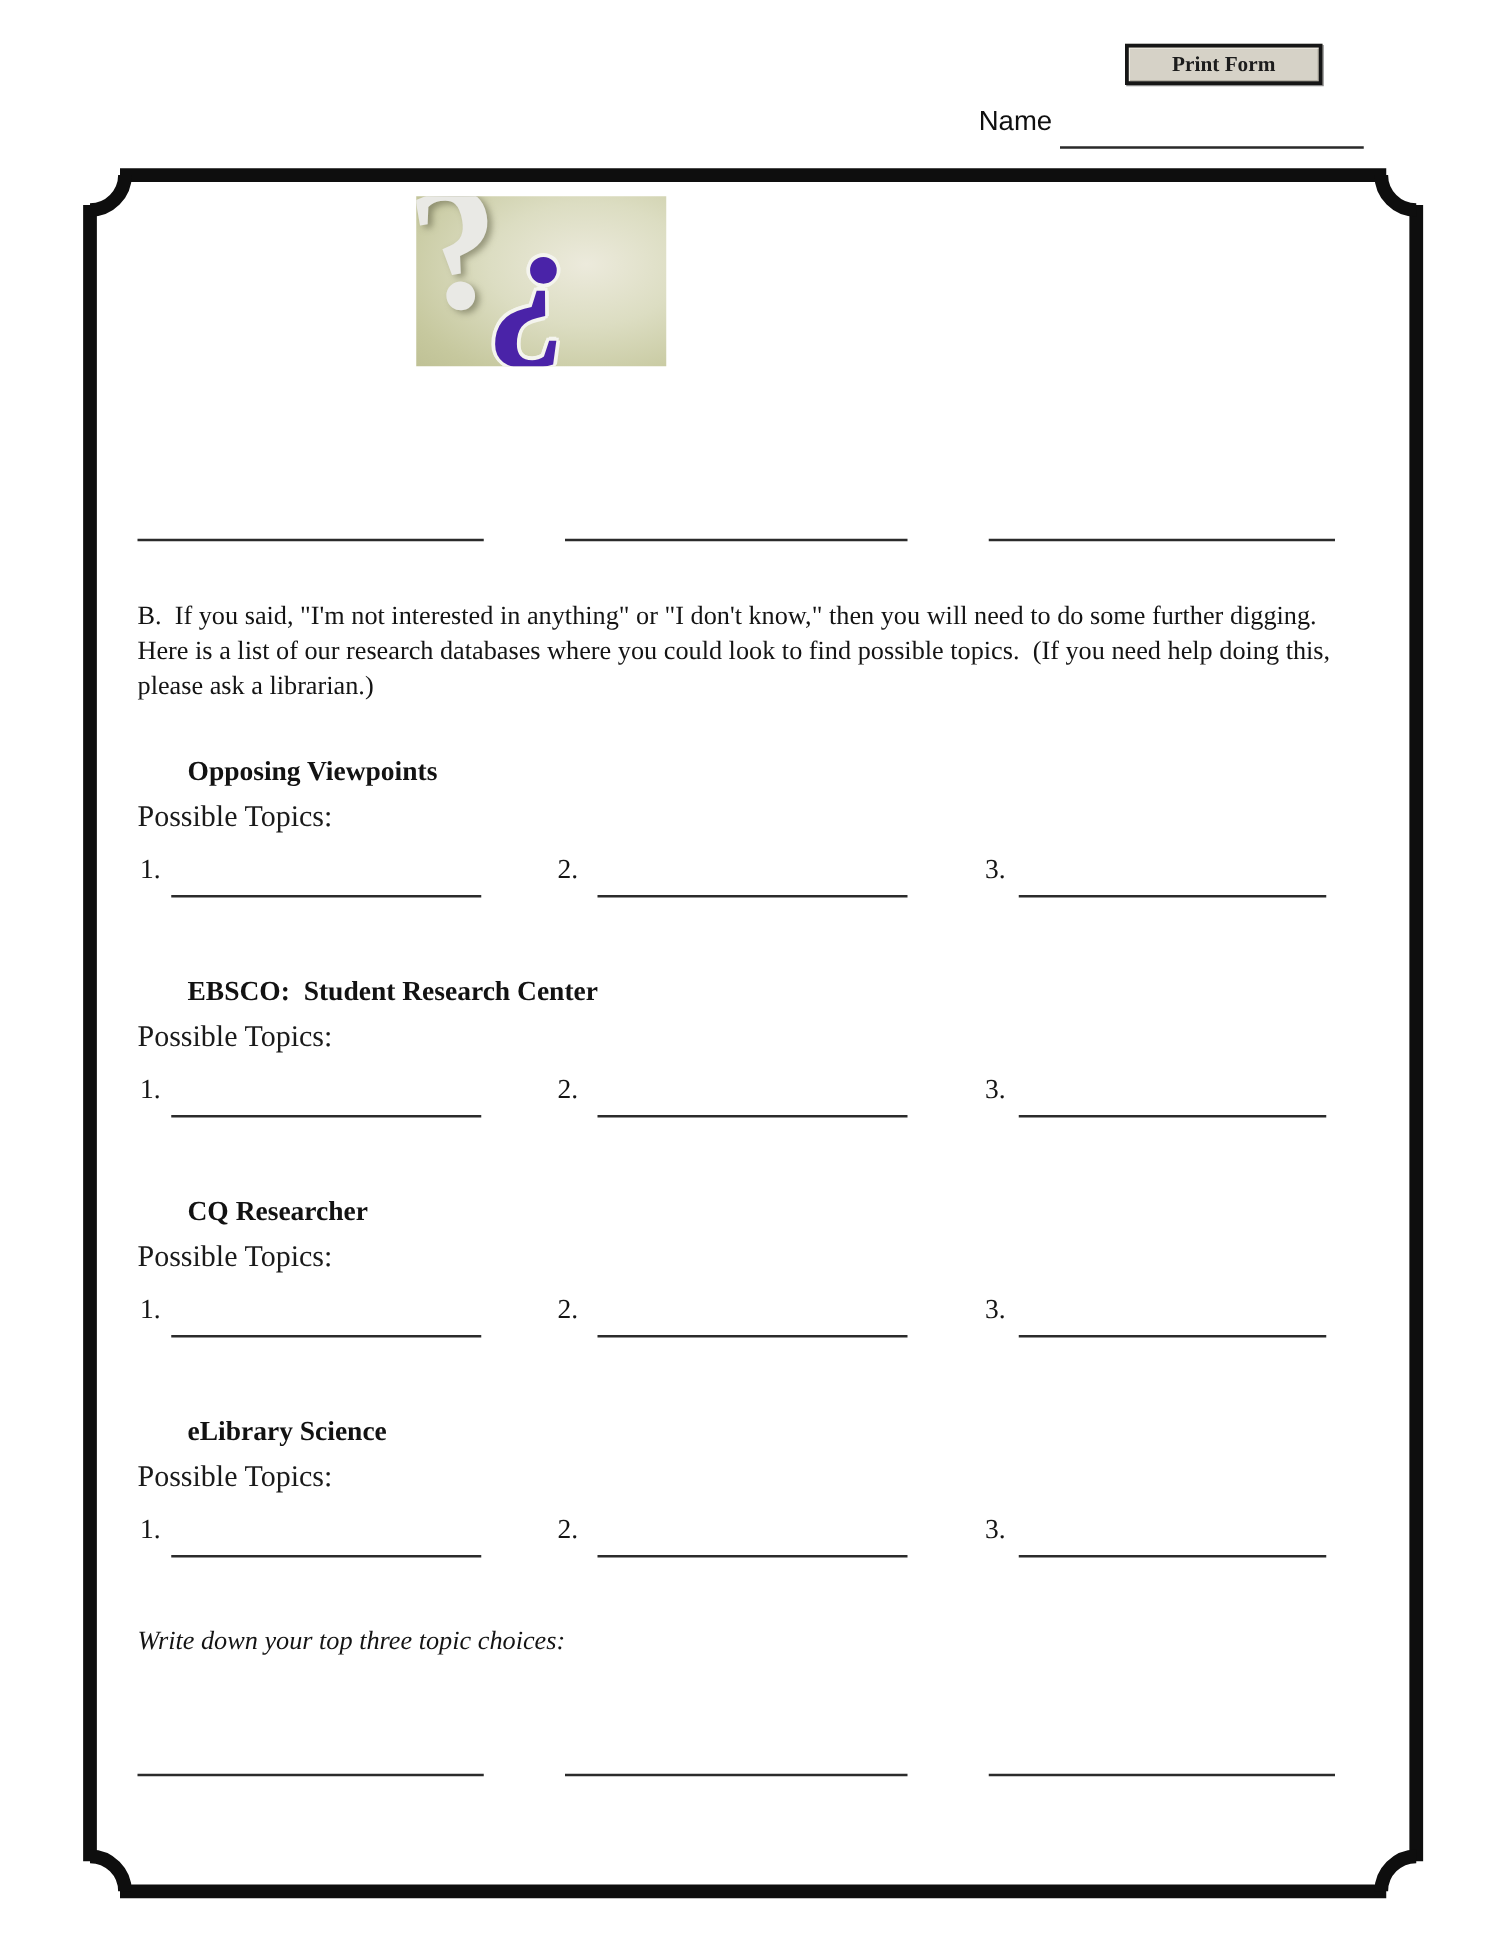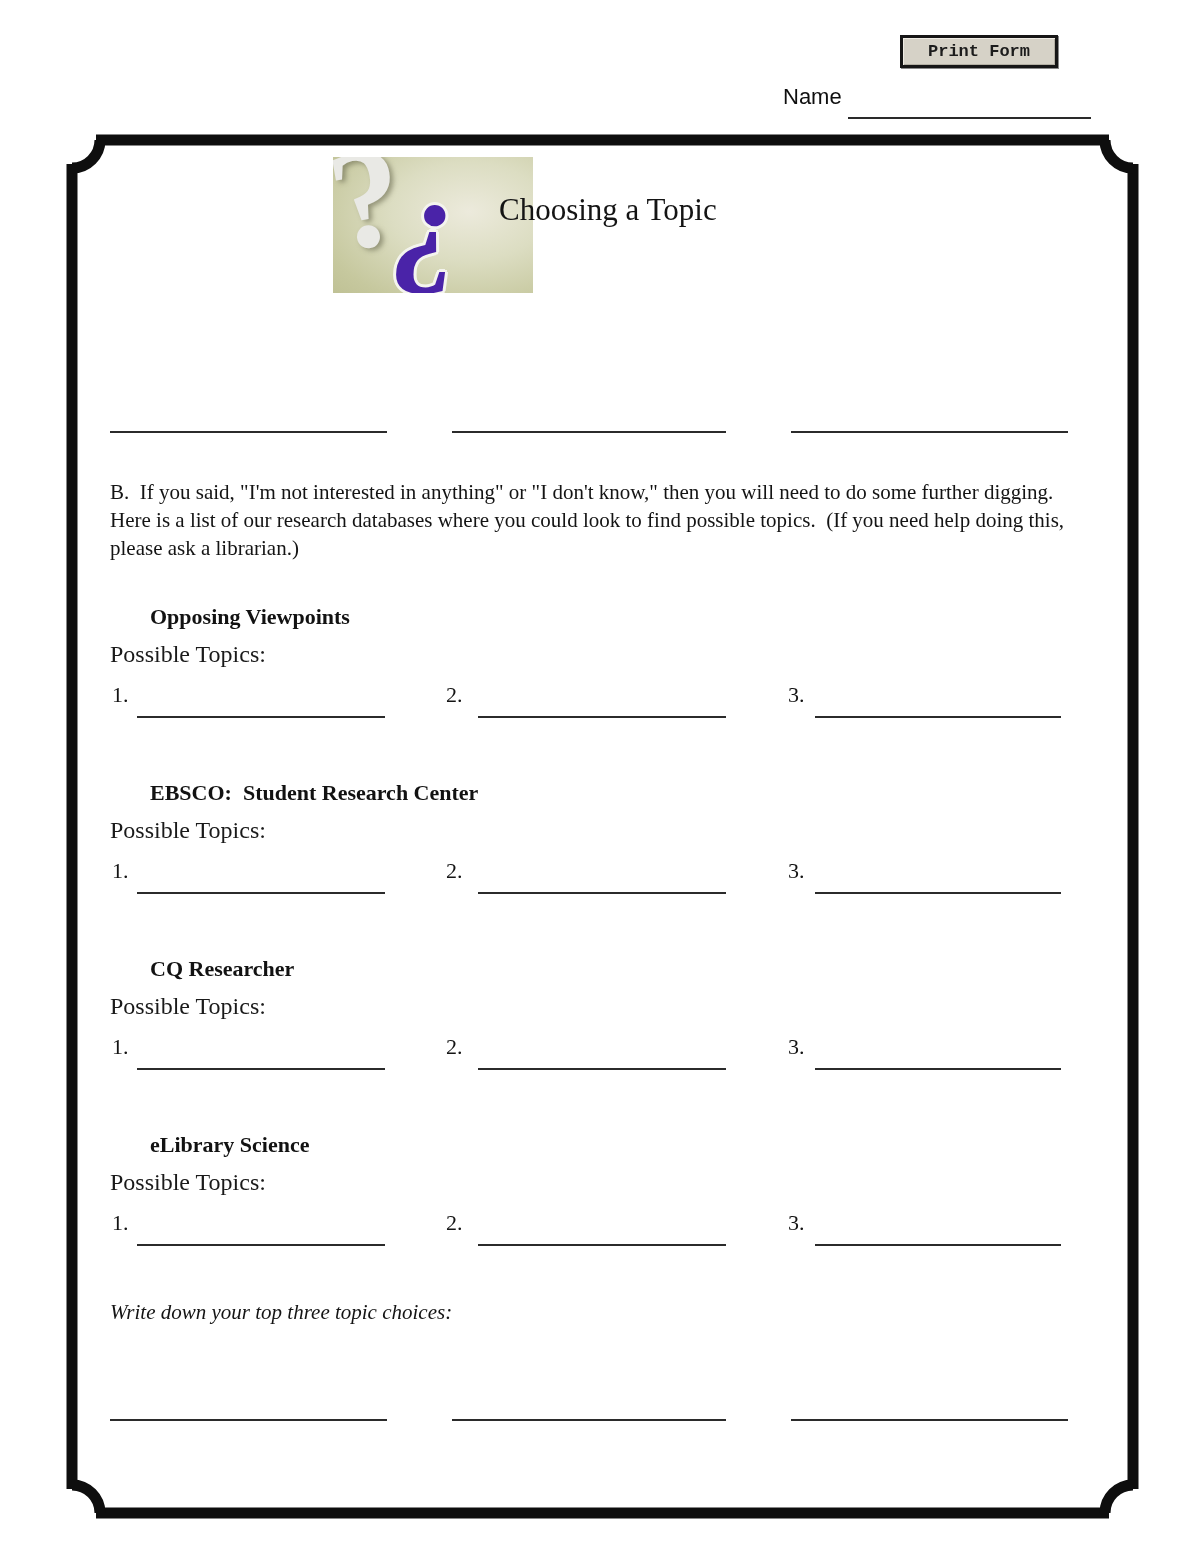--- a/index.html
+++ b/index.html
@@ -13,21 +13,21 @@
     overflow:hidden;
   }
 
   
   .print-btn {
     position:absolute; left:900px; top:35px;
     width:158px; height:33px;
     background:#d6d2c7;
     border:3px solid #161616;
     box-shadow: inset 1px 1px 0 #efece4, inset -1px -1px 0 #b3afa3, 1px 1px 0 #8a8a8a;
-    font-family:Liberation Mono, monospace;
+    font-family:Liberation Serif, serif;
     font-size:17px; font-weight:600; color:#1c1c1c;
     text-align:center; line-height:27px;
     cursor:pointer;
   }
 
   
   .name-label {
     position:absolute; left:783px; top:84px;
     font-family:"Liberation Sans", sans-serif;
     font-size:22px; color:#0f0f0f;
@@ -132,21 +132,20 @@
       <path d="M 1133 1485 A 28 28 0 0 0 1105 1513"></path>
       <path d="M 72 1485 A 28 28 0 0 1 100 1513"></path>
     </g>
   </svg>
 
   <div class="qimg">
     <span class="q-grey">?</span>
     <span class="q-purple">¿</span>
   </div>
 
-  <h1 class="title">Choosing a Topic</h1>
 
 
   <div class="blank-row" style="top:431px">
     <span class="bline bline1"></span>
     <span class="bline bline2"></span>
     <span class="bline bline3"></span>
   </div>
 
   <p class="para" id="para-b">B.  If you said, "I'm not interested in anything" or "I don't know," then you will need to do some further digging.  Here is a list of our research databases where you could look to find possible topics.  (If you need help doing this, please ask a librarian.)</p>
 

